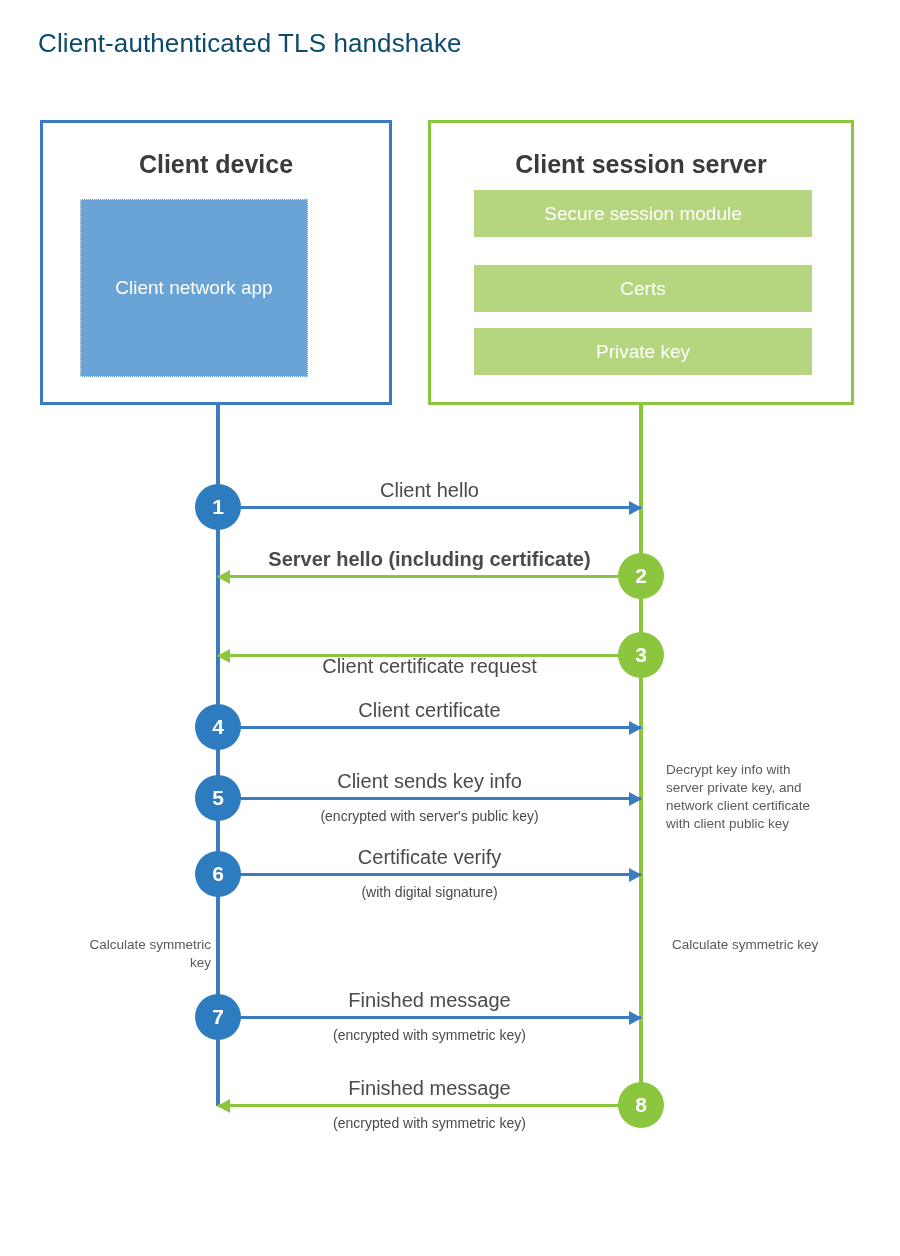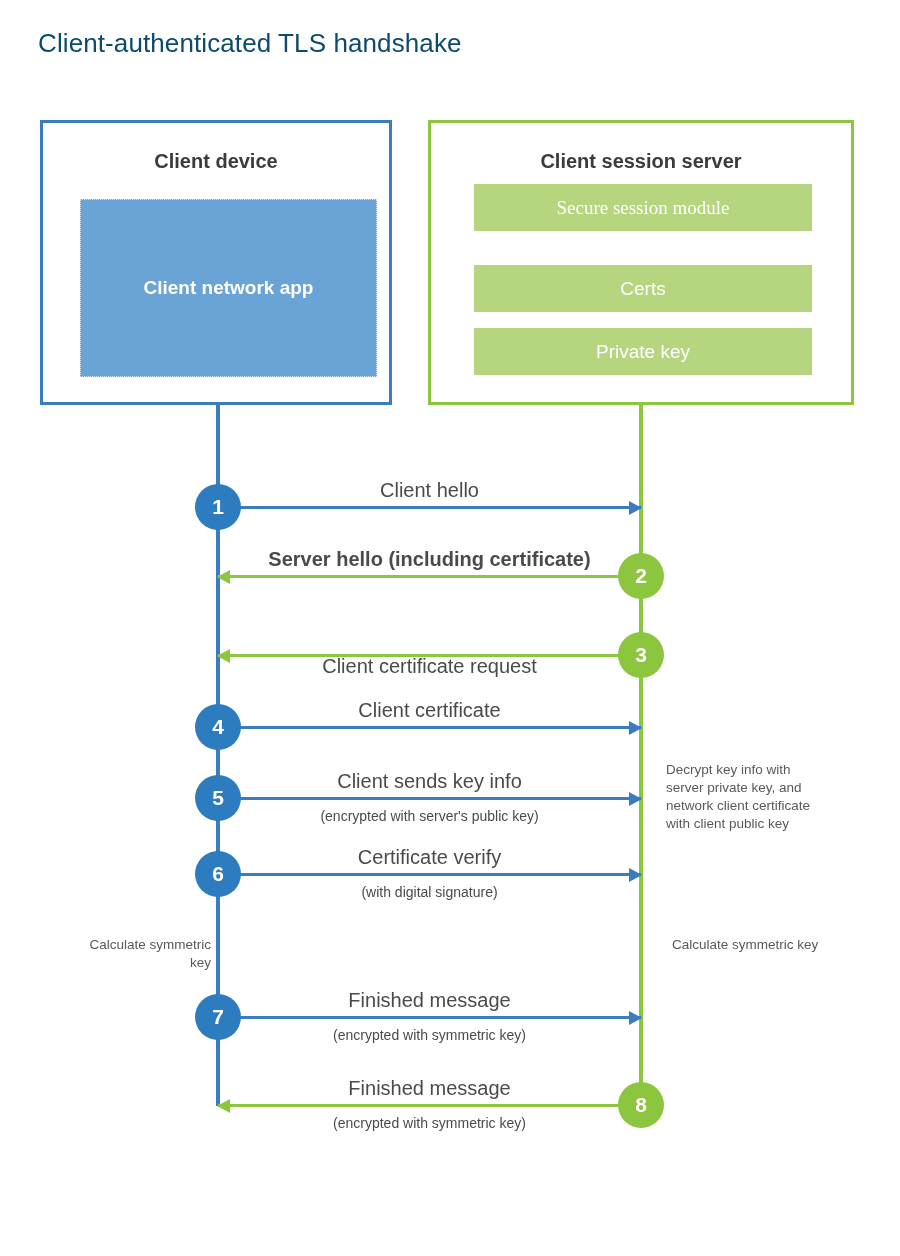--- a/index.html
+++ b/index.html
@@ -48,58 +48,57 @@
     width: 426px;
     height: 285px;
     border: 3px solid #8cc63e;
   }
   .party-title {
     position: absolute;
     left: 0;
     right: 0;
     top: 27px;
     text-align: center;
-    font-size: 20px;
+    font-size: 25px;
     font-weight: bold;
     color: #3b3b3d;
   }
   #client-app {
     position: absolute;
     left: 37px;
     top: 76px;
-    width: 297px;
+    width: 228px;
     height: 178px;
     background: #6aa3d5;
     border: 1px dotted #d8e6f3;
     box-sizing: border-box;
     display: flex;
     align-items: center;
     justify-content: center;
-    font-weight: bold;
   }
   #client-app .app-label {
     color: #ffffff;
     font-size: 19px;
     line-height: 26px;
     text-align: center;
     width: 170px;
   }
   .server-bar {
     position: absolute;
     left: 43px;
     width: 338px;
     height: 47px;
     background: #b5d67e;
     display: flex;
     align-items: center;
     justify-content: center;
     color: #ffffff;
     font-size: 19px;
   }
-  #server-bar-0 { top: 61px; font-family: Liberation Serif, serif; }
+  #server-bar-0 { top: 67px; }
   #server-bar-1 { top: 142px; }
   #server-bar-2 { top: 205px; }
 
   
   .lifeline {
     position: absolute;
     width: 4px;
   }
   #client-lifeline {
     left: 216px;

